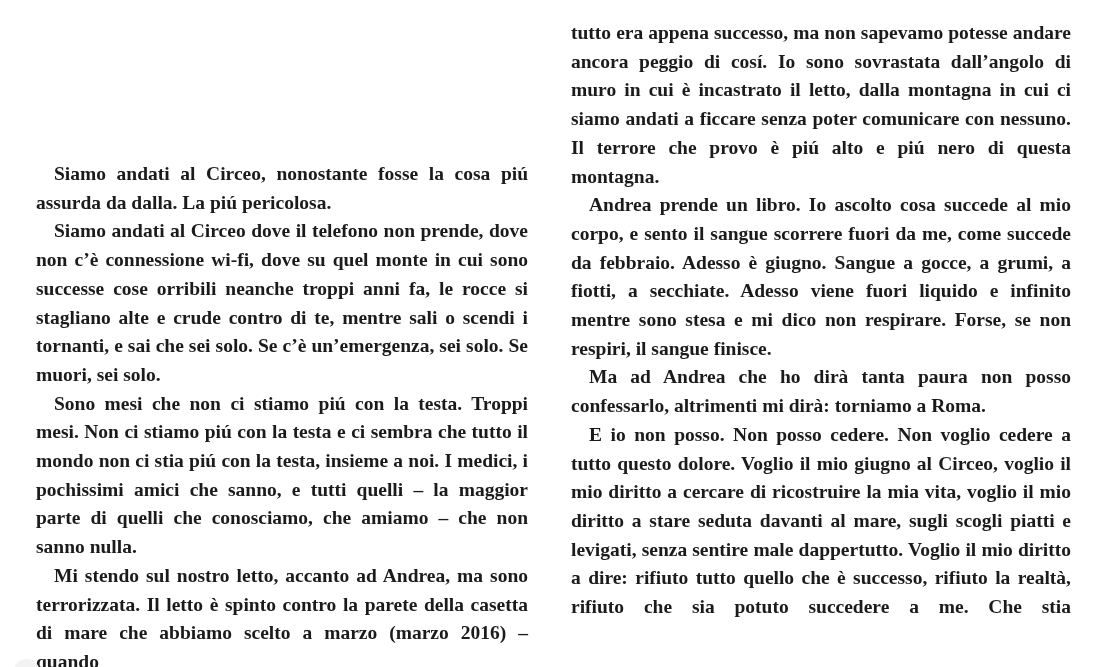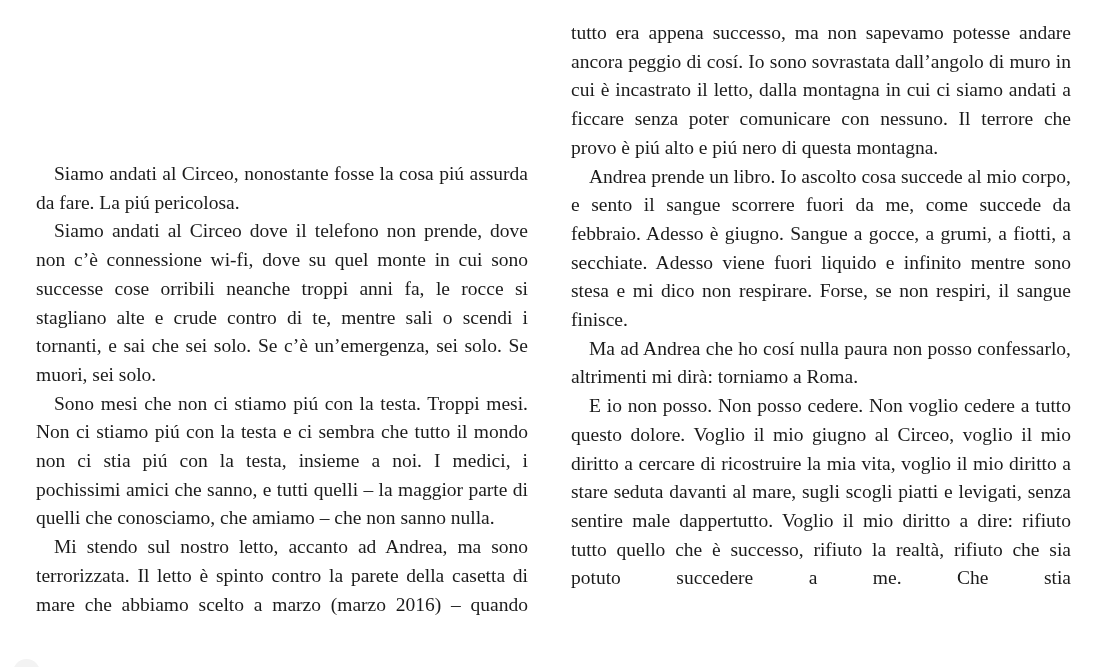--- a/index.html
+++ b/index.html
@@ -17,20 +17,21 @@
     background: #ffffff;
     font-family: "Liberation Serif", serif;
     color: #1b1b1b;
   }
   .column {
     position: absolute;
     text-align: justify;
     font-size: 19.5px;
     line-height: 28.7px;
     hyphens: none;
+    font-weight: bold;
   }
   .column-left {
     left: 36px;
     top: 160px;
     width: 492px;
   }
   .column-right {
     left: 571px;
     top: 19px;
     width: 500px;
@@ -55,28 +56,28 @@
     border-radius: 50%;
     background: #f3f3f3;
   }
 </style>
 </head>
 <body>
 
 <div class="page">
 
   <div class="column column-left">
-    <p class="para indent">Siamo andati al Circeo, nonostante fosse la cosa piú assurda da fare. La piú pericolosa.</p>
+    <p class="para indent">Siamo andati al Circeo, nonostante fosse la cosa piú assurda da dalla. La piú pericolosa.</p>
     <p class="para indent">Siamo andati al Circeo dove il telefono non prende, dove non c’è connessione wi-fi, dove su quel monte in cui sono successe cose orribili neanche troppi anni fa, le rocce si stagliano alte e crude contro di te, mentre sali o scendi i tornanti, e sai che sei solo. Se c’è un’emergenza, sei solo. Se muori, sei solo.</p>
     <p class="para indent">Sono mesi che non ci stiamo piú con la testa. Troppi mesi. Non ci stiamo piú con la testa e ci sembra che tutto il mondo non ci stia piú con la testa, insieme a noi. I medici, i pochissimi amici che sanno, e tutti quelli – la maggior parte di quelli che conosciamo, che amiamo – che non sanno nulla.</p>
     <p class="para indent continues">Mi stendo sul nostro letto, accanto ad Andrea, ma sono terrorizzata. Il letto è spinto contro la parete della casetta di mare che abbiamo scelto a marzo (marzo 2016) – quando</p>
   </div>
 
   <div class="column column-right">
     <p class="para">tutto era appena successo, ma non sapevamo potesse andare ancora peggio di cosí. Io sono sovrastata dall’angolo di muro in cui è incastrato il letto, dalla montagna in cui ci siamo andati a ficcare senza poter comunicare con nessuno. Il terrore che provo è piú alto e piú nero di questa montagna.</p>
     <p class="para indent">Andrea prende un libro. Io ascolto cosa succede al mio corpo, e sento il sangue scorrere fuori da me, come succede da febbraio. Adesso è giugno. Sangue a gocce, a grumi, a fiotti, a secchiate. Adesso viene fuori liquido e infinito mentre sono stesa e mi dico non respirare. Forse, se non respiri, il sangue finisce.</p>
-    <p class="para indent">Ma ad Andrea che ho cosí nulla paura non posso confessarlo, altrimenti mi dirà: torniamo a Roma.</p>
+    <p class="para indent">Ma ad Andrea che ho dirà tanta paura non posso confessarlo, altrimenti mi dirà: torniamo a Roma.</p>
     <p class="para indent continues">E io non posso. Non posso cedere. Non voglio cedere a tutto questo dolore. Voglio il mio giugno al Circeo, voglio il mio diritto a cercare di ricostruire la mia vita, voglio il mio diritto a stare seduta davanti al mare, sugli scogli piatti e levigati, senza sentire male dappertutto. Voglio il mio diritto a dire: rifiuto tutto quello che è successo, rifiuto la realtà, rifiuto che sia potuto succedere a me. Che stia</p>
   </div>
 
   <div class="page-control-fragment"></div>
 
 </div>
 
 </body></html>

